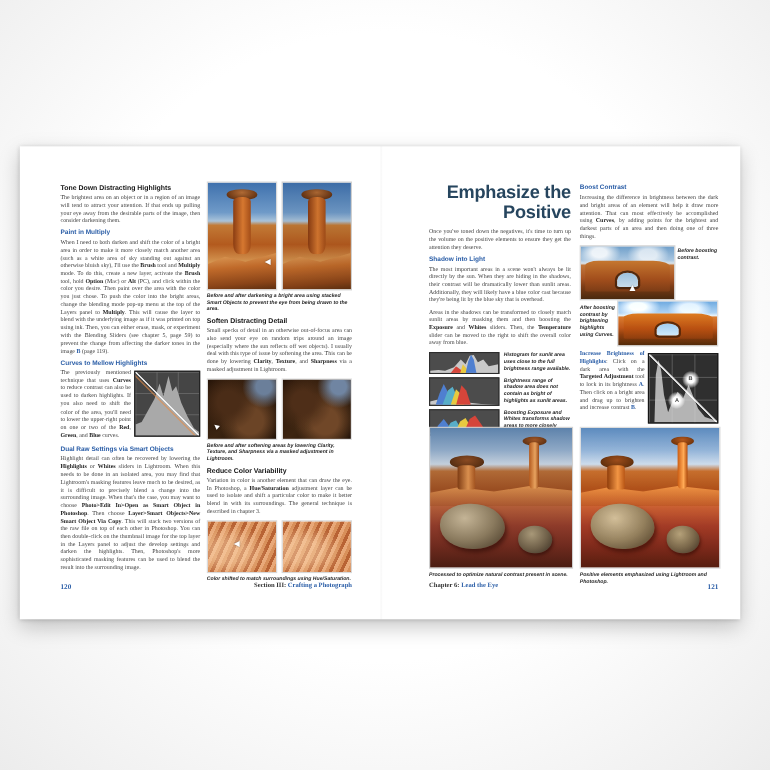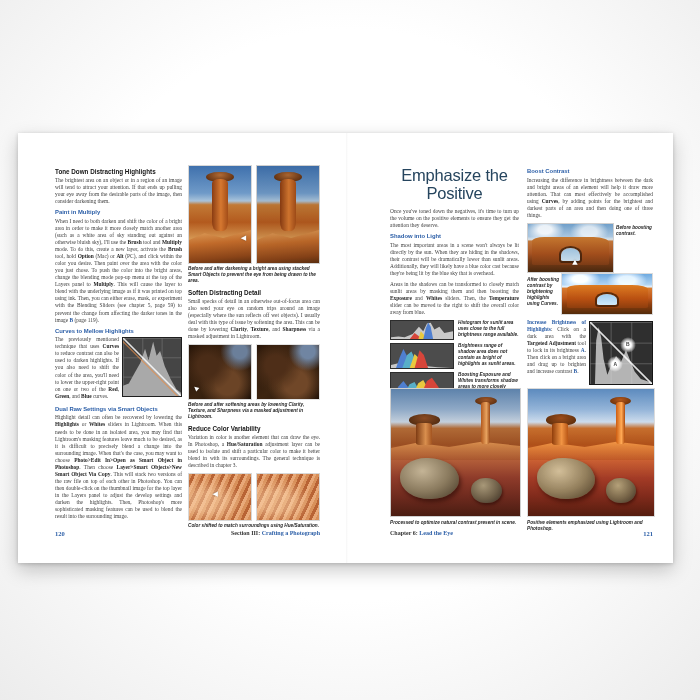--- a/index.html
+++ b/index.html
@@ -14,22 +14,22 @@
   }
   .spine{position:absolute;left:50%;top:0;width:2px;height:100%;
     background:linear-gradient(90deg,rgba(0,0,0,.04),rgba(0,0,0,0));}
   
   .col{position:absolute;text-align:justify;font-size:5.4px;line-height:7.05px;color:#3c3c3c;}
   .col p{margin:0 0 4px 0;}
   .hA{font-family:"Liberation Sans",sans-serif;font-weight:bold;font-size:6.3px;line-height:7.5px;
       color:#141414;margin:2px 0 1.5px 0;text-align:left;}
   .hB{font-family:"Liberation Sans",sans-serif;font-weight:bold;font-size:5.9px;line-height:7.2px;
       color:#2b5ea7;margin:2px 0 1.5px 0;text-align:left;}
-  .bigtitle{font-family:"Liberation Sans",sans-serif;font-weight:normal;font-size:16.5px;line-height:18px;
-      color:#26455e;letter-spacing:-.2px;margin:0 0 6px 0;text-align:center;}
+  .bigtitle{font-family:"Liberation Sans",sans-serif;font-weight:bold;font-size:16.5px;line-height:18px;
+      color:#26455e;letter-spacing:-.2px;margin:0 0 6px 0;text-align:right;}
   b{color:#1e1e1e;}
   .blue{color:#2b5ea7;font-weight:bold;}
   .cap{font-family:"Liberation Sans",sans-serif;font-style:italic;font-weight:bold;
       font-size:4.7px;line-height:5.9px;color:#262626;text-align:left;margin:2px 0 5px 0;}
   .folio{position:absolute;font-size:6.5px;font-weight:bold;color:#2b5ea7;}
   .footline{position:absolute;font-size:6px;font-weight:bold;color:#333;}
   
   .pair{display:flex;gap:4px;margin:0 0 1px 0;}
   .photo{position:relative;overflow:hidden;flex:1;border:.5px solid #d8d8d8;}
   .arr{position:absolute;color:#fff;font-family:"DejaVu Sans",sans-serif;

